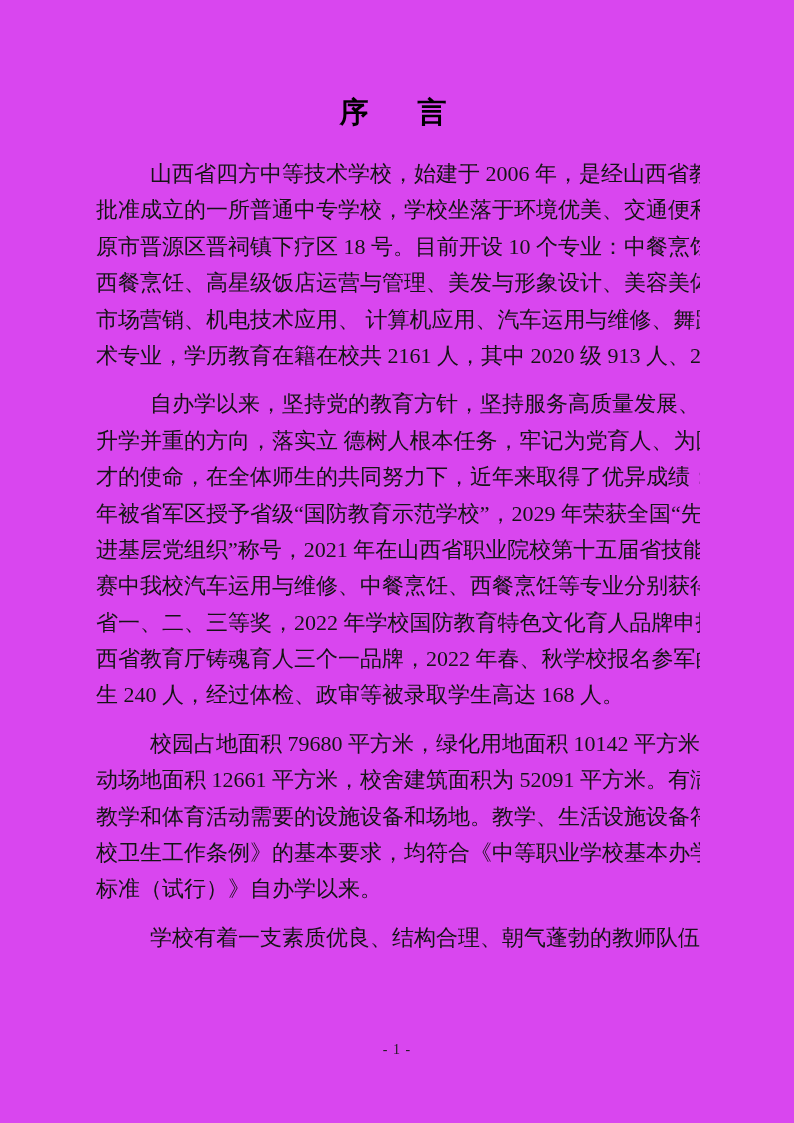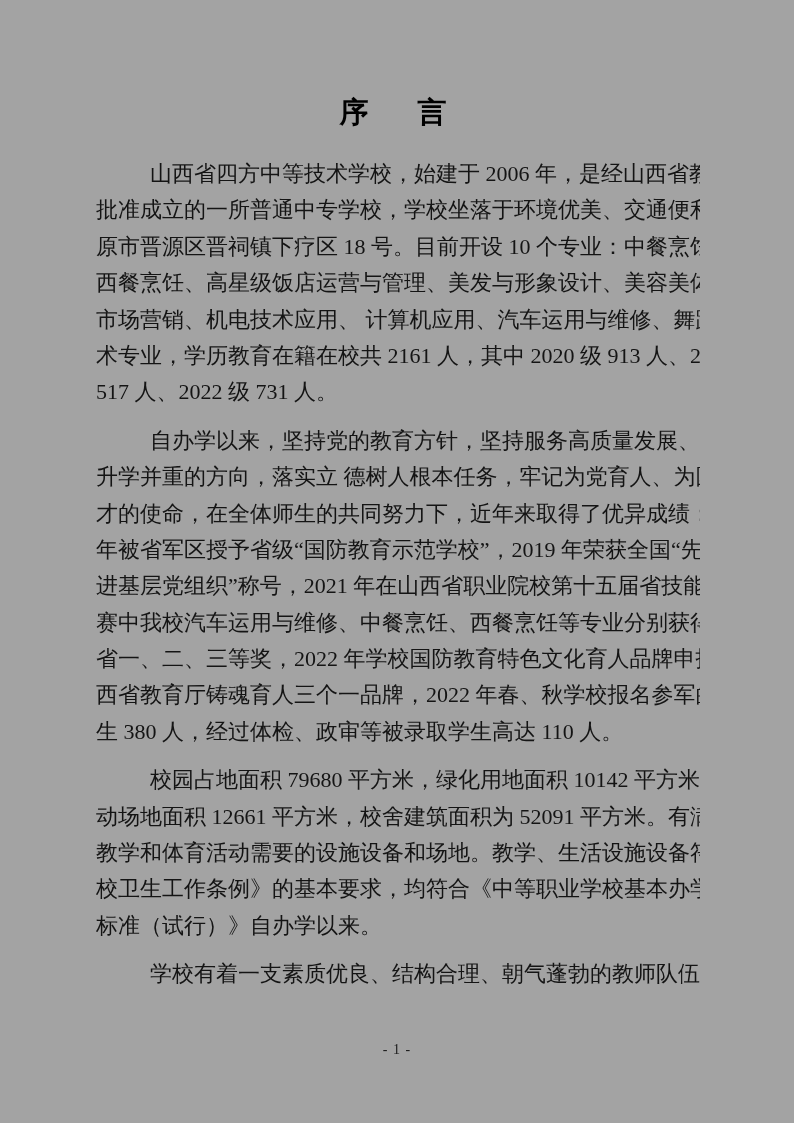--- a/index.html
+++ b/index.html
@@ -4,21 +4,21 @@
 <style>
   html, body {
     margin: 0;
     padding: 0;
     background: #ffffff;
   }
   .page {
     position: relative;
     width: 794px;
     height: 1123px;
-    background: #a3a3a3;
+    background: #d946ef;
     overflow: hidden;
     font-family: "Liberation Serif", "DejaVu Serif", serif;
     color: #141414;
   }
   .content {
     position: absolute;
     left: 96px;
     top: 94px;
     width: 604px;
   }
@@ -69,32 +69,31 @@
   <div class="content">
     <h1 class="doc-title">序　言</h1>
     <div class="doc-body">
         <div class="paragraph">
           <div class="line first">山西省四方中等技术学校，始建于 2006 年，是经山西省教育厅</div>
           <div class="line">批准成立的一所普通中专学校，学校坐落于环境优美、交通便利的太</div>
           <div class="line">原市晋源区晋祠镇下疗区 18 号。目前开设 10 个专业：中餐烹饪、</div>
           <div class="line">西餐烹饪、高星级饭店运营与管理、美发与形象设计、美容美体艺术、</div>
           <div class="line">市场营销、机电技术应用、 计算机应用、汽车运用与维修、舞蹈艺</div>
           <div class="line">术专业，学历教育在籍在校共 2161 人，其中 2020 级 913 人、2021 级</div>
-          <div class="line last">517 人、2022 级 731 人。</div>
         </div>
         <div class="paragraph">
           <div class="line first">自办学以来，坚持党的教育方针，坚持服务高质量发展、就业与</div>
           <div class="line">升学并重的方向，落实立 德树人根本任务，牢记为党育人、为国育</div>
           <div class="line">才的使命，在全体师生的共同努力下，近年来取得了优异成绩：2019</div>
-          <div class="line">年被省军区授予省级“国防教育示范学校”，2019 年荣获全国“先</div>
+          <div class="line">年被省军区授予省级“国防教育示范学校”，2029 年荣获全国“先</div>
           <div class="line">进基层党组织”称号，2021 年在山西省职业院校第十五届省技能大</div>
           <div class="line">赛中我校汽车运用与维修、中餐烹饪、西餐烹饪等专业分别获得多项</div>
           <div class="line">省一、二、三等奖，2022 年学校国防教育特色文化育人品牌申报山</div>
           <div class="line">西省教育厅铸魂育人三个一品牌，2022 年春、秋学校报名参军的学</div>
-          <div class="line last">生 380 人，经过体检、政审等被录取学生高达 110 人。</div>
+          <div class="line last">生 240 人，经过体检、政审等被录取学生高达 168 人。</div>
         </div>
         <div class="paragraph">
           <div class="line first">校园占地面积 79680 平方米，绿化用地面积 10142 平方米，运</div>
           <div class="line">动场地面积 12661 平方米，校舍建筑面积为 52091 平方米。有满足</div>
           <div class="line">教学和体育活动需要的设施设备和场地。教学、生活设施设备符合《学</div>
           <div class="line">校卫生工作条例》的基本要求，均符合《中等职业学校基本办学条件</div>
           <div class="line last">标准（试行）》自办学以来。</div>
         </div>
         <div class="paragraph">
           <div class="line first last">学校有着一支素质优良、结构合理、朝气蓬勃的教师队伍。现有</div>

